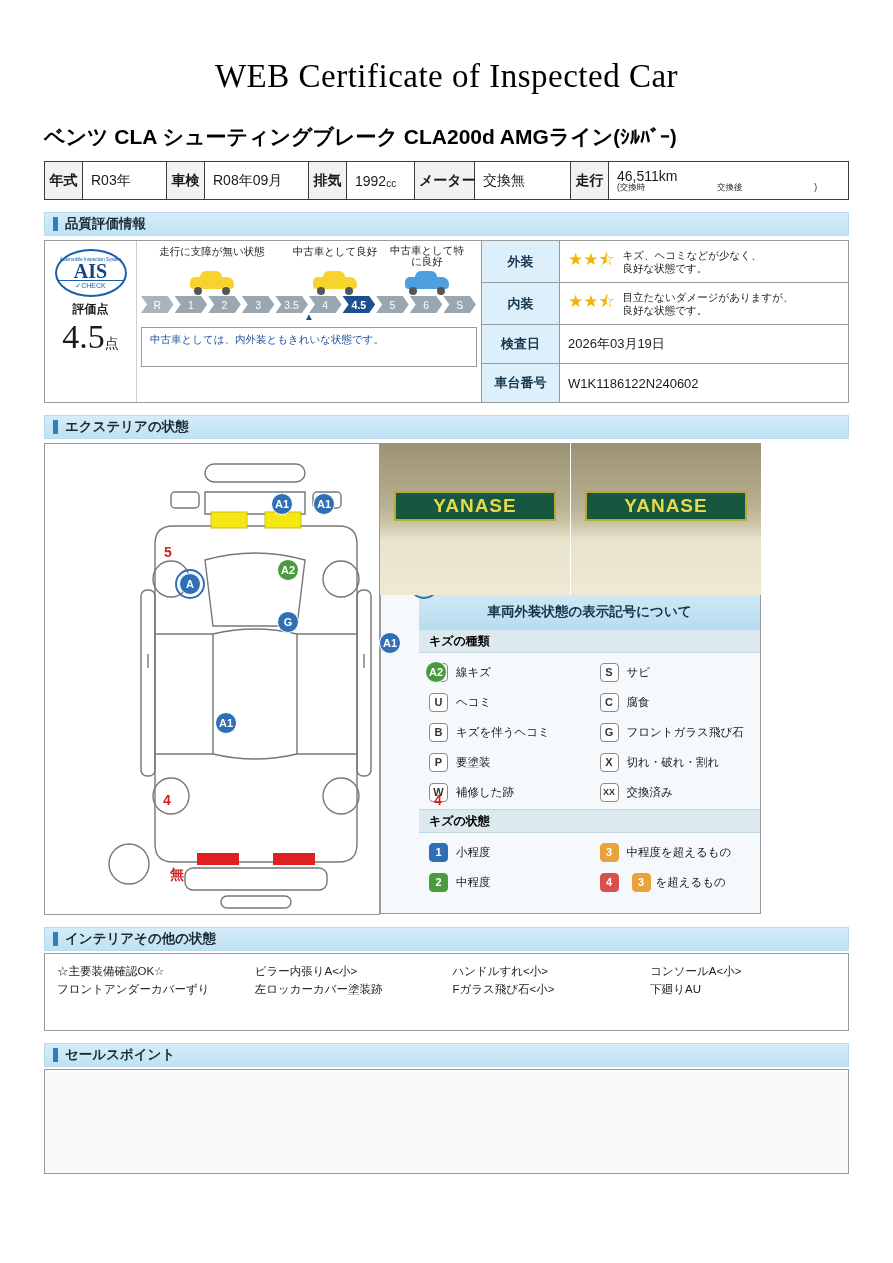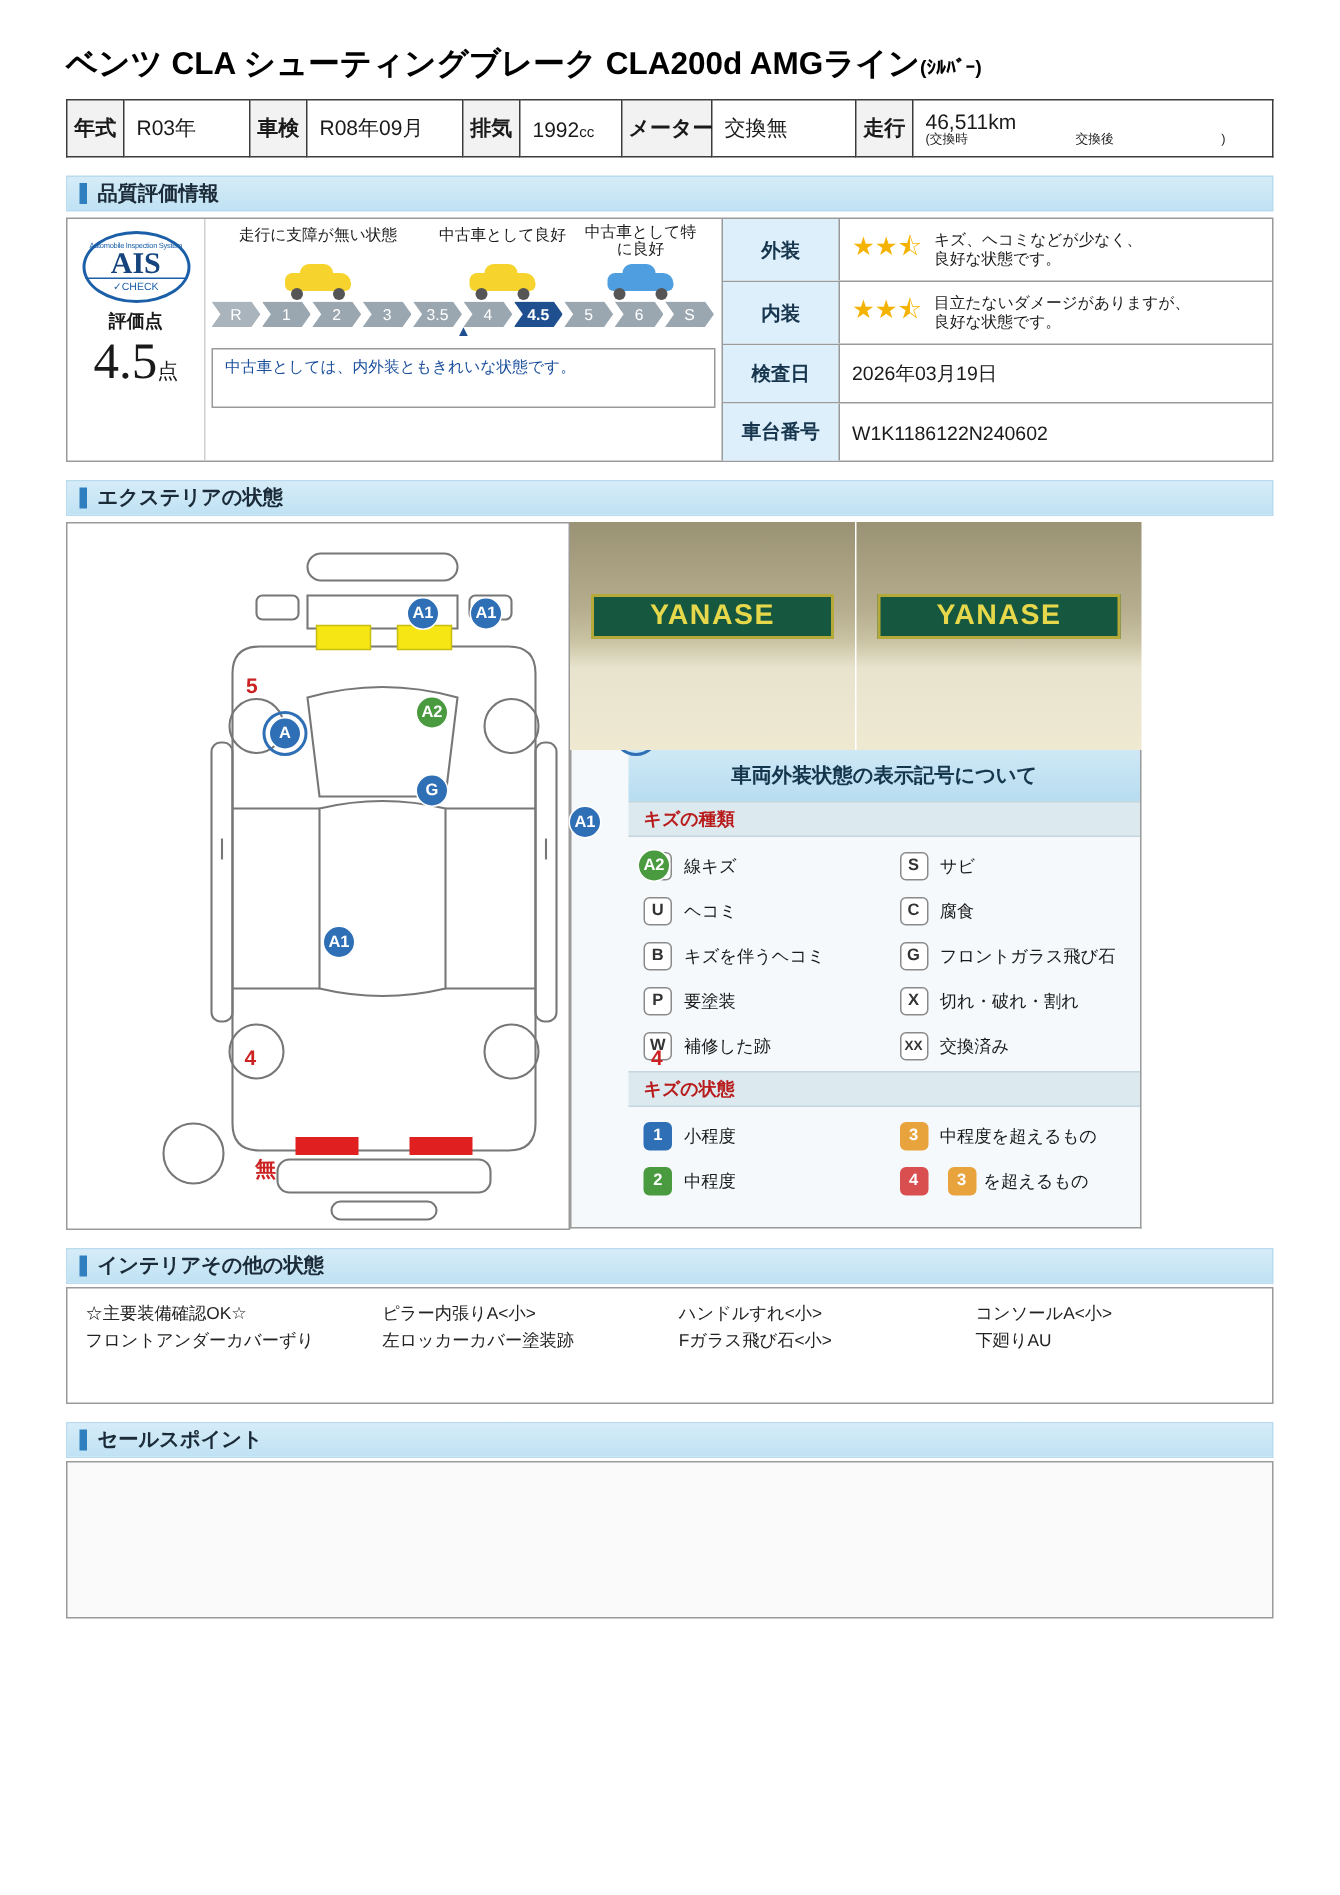--- a/index.html
+++ b/index.html
@@ -23,21 +23,21 @@
     color:#000;
   }
 
   .carname {
     margin: 28px 0 10px 44px;
     font-size: 21px;
     font-weight: bold;
     letter-spacing: 0px;
     color:#000;
   }
-  .carname .sub { font-size: 13px; }
+  .carname .sub { font-size: 20px; }
 
   
   .spec {
     margin: 0 44px;
     width: 805px;
     border-collapse: collapse;
     table-layout: fixed;
     padding-left: 44px;
   }
   .spec td {
@@ -152,21 +152,21 @@
   .ybar span { color:#e6d84a; font-weight:bold; font-size:19px; letter-spacing:1px; font-family:"Liberation Sans",sans-serif; }
 
   .legend { border:1px solid #9a9a9a; border-top:none; height:319px; background:#f5f9fb;padding-left:38px; }
   .legend-hdr {
     background: linear-gradient(to bottom,#cfe8f6,#b7ddf0);
     height:34px; display:flex; align-items:center; justify-content:center;
     font-size:13.5px; font-weight:bold; color:#14364c;
   }
   .legend-sub {
     background:#dce9ef; height:24px; display:flex; align-items:center;
-    padding-left:10px; font-size:12px; font-weight:bold; color:#b91c1c;
+    padding-left:10px; font-size:12px; font-weight:bold; color:#000000;
     border-top:1px solid #c4d6de; border-bottom:1px solid #c4d6de;
   }
   .legend-grid { display:flex; flex-wrap:wrap; padding:4px 0 2px 0; }
   .lg-item { width:50%; display:flex; align-items:center; height:30px; padding-left:10px; font-size:11.5px; }
   .chip {
     width:19px; height:19px; border-radius:4px; border:1px solid #8a8a8a;
     background:#fff; color:#333; font-size:11px; font-weight:bold;
     display:flex; align-items:center; justify-content:center; margin-right:8px;
     flex:0 0 19px;
   }
@@ -202,20 +202,21 @@
   .m-blue { background:#2f6fb5; }
   .m-green { background:#4a9a3f; }
   .m-circ { position:absolute; width:30px; height:30px; border-radius:50%; border:2px solid #2f6fb5; display:flex;align-items:center;justify-content:center;}
   .numlbl { position:absolute; color:#c22; font-size:14px; font-weight:bold; }
 </style>
 </head>
 <body>
 
 <div class="page">
 
+  <div class="title">WEB Certificate of Inspected Car</div>
 
   <div class="carname">
     <span>ベンツ CLA シューティングブレーク CLA200d AMGライン</span><span class="sub">(ｼﾙﾊﾞｰ)</span>
   </div>
 
   <table class="spec">
     <tbody>
         <tr>
       <td class="lbl" style="width:38px">年式</td>
       <td class="val" style="width:84px">R03年</td>

